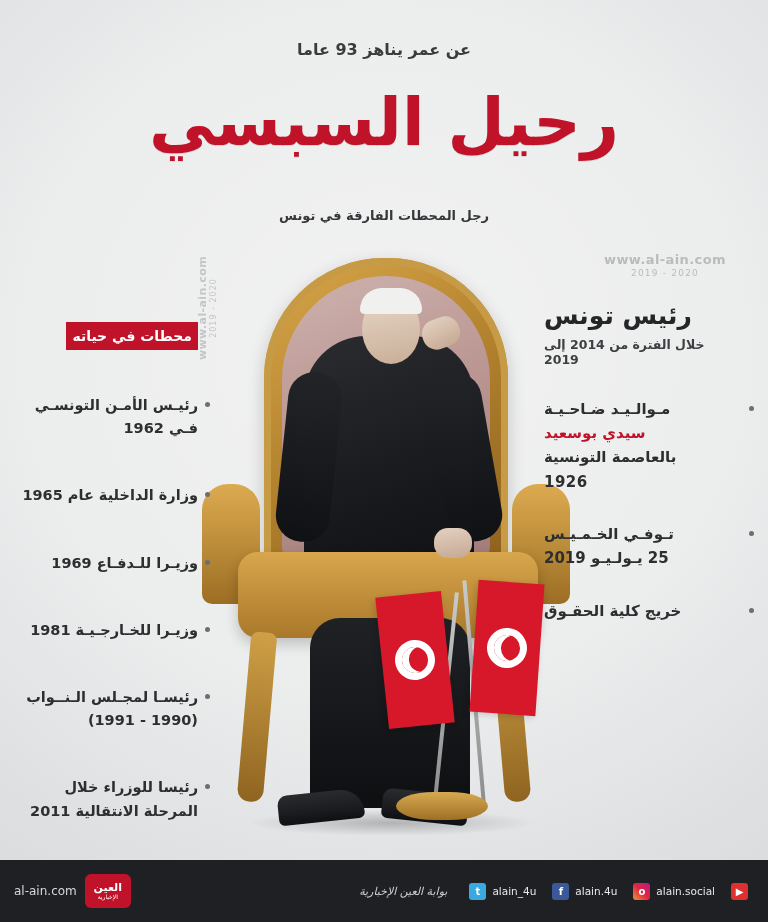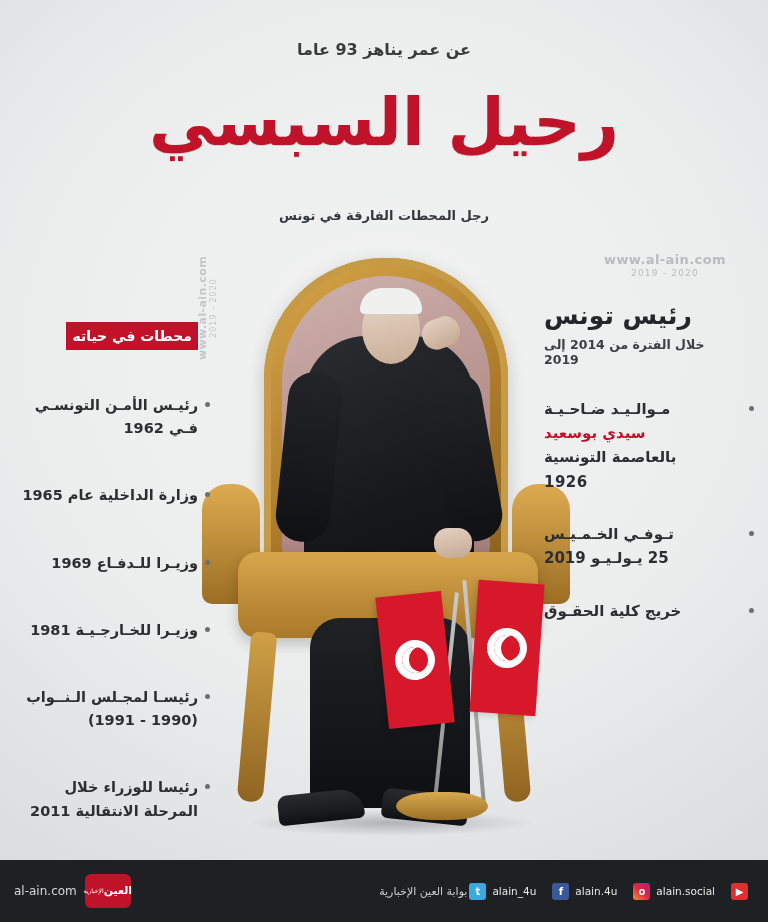--- a/index.html
+++ b/index.html
@@ -235,31 +235,31 @@
   .social .glyph {
     width: 17px; height: 17px; border-radius: 3px;
     display: flex; align-items: center; justify-content: center;
     font-size: 10px; color: #1e2023; background: #e8e8e8; font-weight: bold;
   }
   .social.tw .glyph { background: #3aa9e0; color: #fff; }
   .social.fb .glyph { background: #3b5998; color: #fff; }
   .social.ig .glyph { background: linear-gradient(45deg,#f09433,#dc2743,#bc1888); color:#fff; }
   .social.yt .glyph { background: #e02f2f; color: #fff; }
   .footer-portal {
-    color: #cfcfcf; font-size: 11px; margin-right: 2px;
-    margin-left: 14px; white-space: nowrap;
+    color: #cfcfcf; font-size: 11px; margin-right: 22px;
+    margin-left: 14px; white-space: nowrap; font-style: italic;
   }
   .footer-spacer { flex: 1; }
   .footer-logo {
     display: flex; align-items: center; gap: 8px; direction: rtl;
   }
   .footer-logo .brand-mark {
     width: 46px; height: 34px; border-radius: 6px;
     background: #c0132a; color: #fff;
-    display: flex; flex-direction: row;
+    display: flex; flex-direction: column;
     align-items: center; justify-content: center;
     font-size: 11px; font-weight: bold; line-height: 1.1;
   }
   .footer-logo .brand-mark span.small { font-size: 6px; font-weight: normal; }
   .footer-logo .brand-url {
     color: #d8d8d8; font-size: 12px; direction: ltr;
   }
 </style>
 </head>
 <body>

